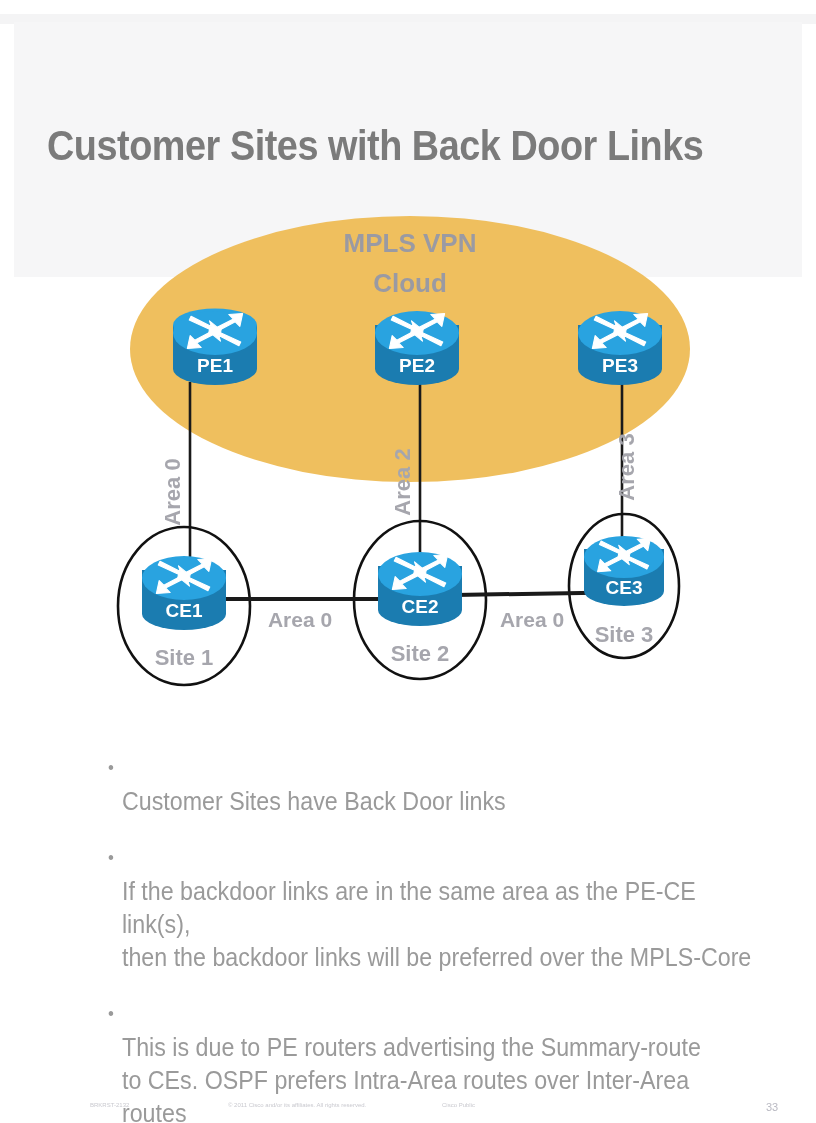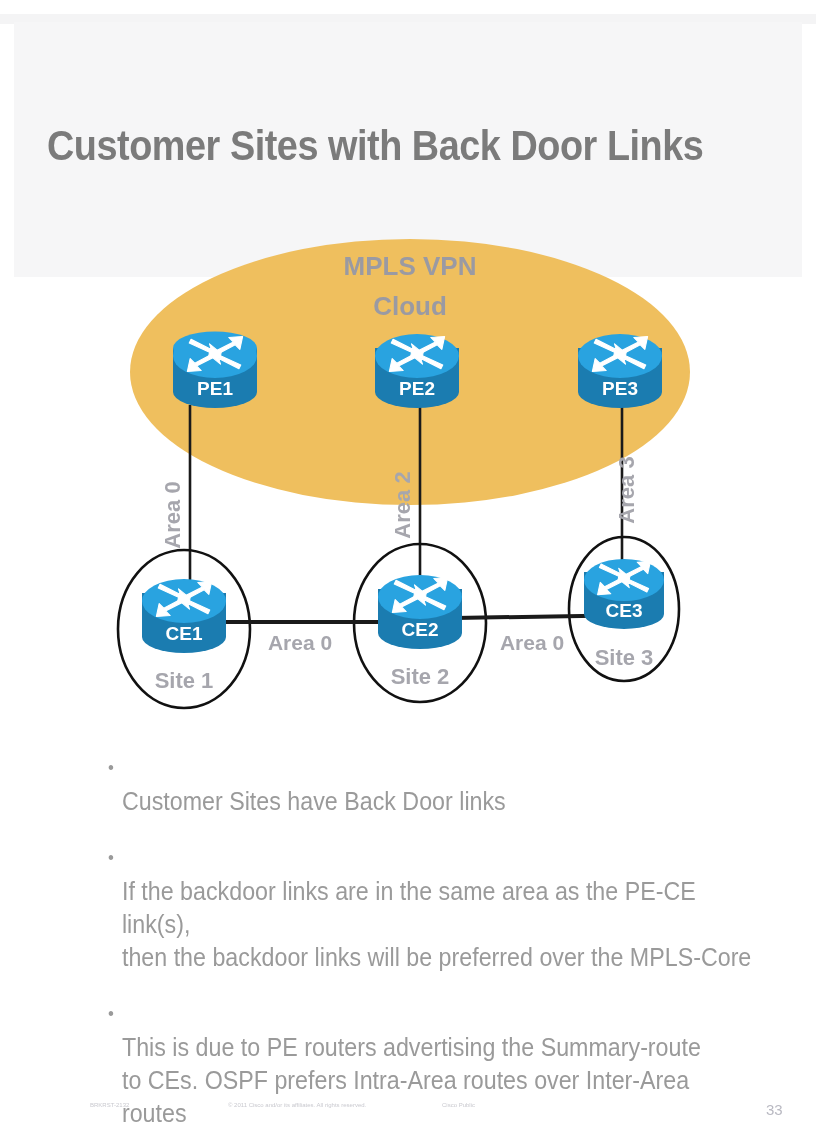--- a/index.html
+++ b/index.html
@@ -55,21 +55,21 @@
     font-family: "Liberation Sans Narrow", "Liberation Sans", sans-serif;
     transform: scaleX(0.9);
     transform-origin: left center;
     white-space: nowrap;
   }
 
   
   #diagram {
     position: absolute;
     left: 0;
-    top: 215px;
+    top: 192px;
     width: 792px;
     height: 520px;
   }
   #diagram svg { display: block; }
 
   
   .bullets {
     position: absolute;
     left: 108px;
     top: 752px;
@@ -107,21 +107,21 @@
     font-family: "Liberation Sans", sans-serif;
   }
   .footer span { position: absolute; white-space: nowrap; }
   .f-session { left: 90px; top: 4px; }
   .f-copy    { left: 228px; top: 4px; }
   .f-public  { left: 442px; top: 4px; }
   .page-num {
     position: absolute;
     left: 766px;
     top: 1101px;
-    font-size: 15px;
+    font-size: 11px;
     color: #b9b9c2;
     font-family: "Liberation Sans", sans-serif;
   }
 </style>
 </head>
 <body>
 
 <div id="slide">
 
   <div class="top-band-2"></div>

